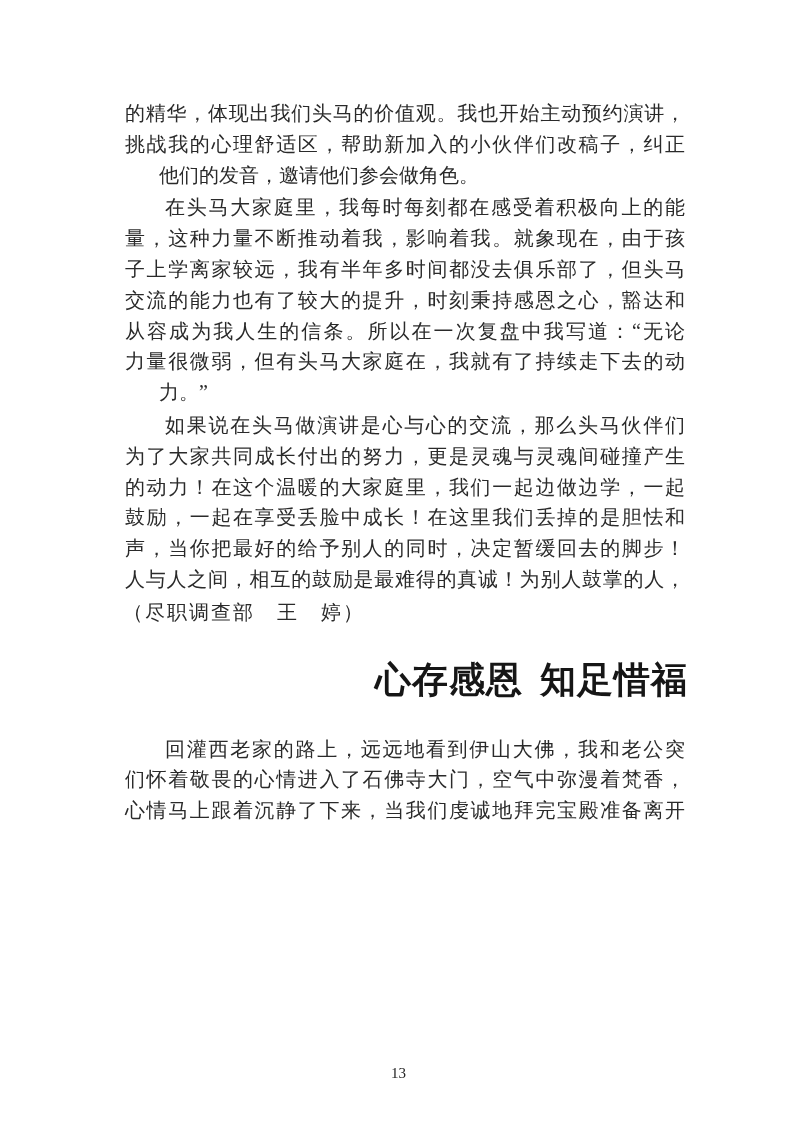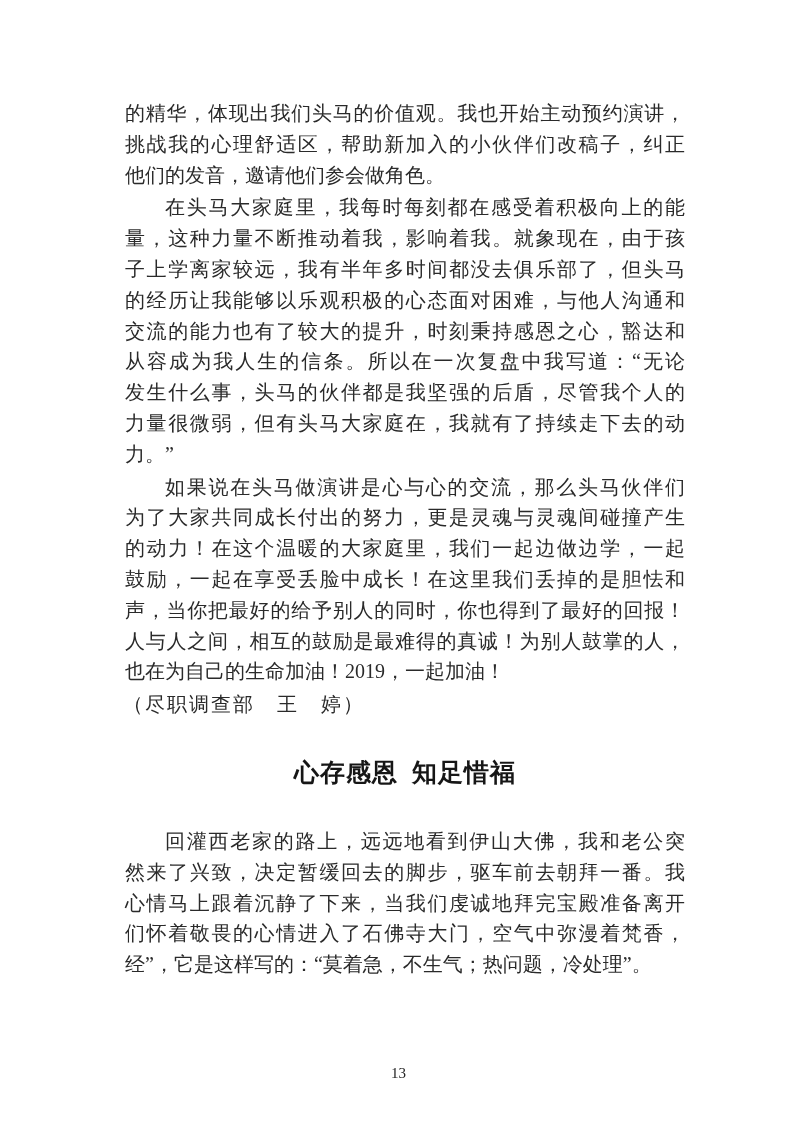--- a/index.html
+++ b/index.html
@@ -26,39 +26,40 @@
     height: 30.8px;
     overflow: hidden;
     text-align: justify;
     text-align-last: justify;
     text-justify: inter-character;
     white-space: nowrap;
     color: #2a2a2a;
   }
   .line.last {
     text-align-last: left;
+    margin-left: 34px;
   }
   .line.indent {
     text-indent: 2em;
   }
   .attribution {
     font-size: 20px;
     line-height: 30.8px;
     height: 30.8px;
     text-align: left;
     letter-spacing: 2px;
     color: #2a2a2a;
   }
   .article-title {
     margin-top: 33px;
     font-family: "Liberation Sans", sans-serif;
     font-weight: bold;
-    font-size: 25px;
+    font-size: 36px;
     line-height: 36px;
-    text-align: center;
+    text-align: right;
     letter-spacing: 1px;
     word-spacing: 6px;
     color: #161616;
   }
   .article-body-2 { margin-top: 31px; }
   .page-number {
     position: absolute;
     left: 0;
     right: 0;
     top: 1036px;
@@ -79,50 +80,45 @@
       <div>
           <div class="para">
             <div class="line">的精华，体现出我们头马的价值观。我也开始主动预约演讲，</div>
             <div class="line">挑战我的心理舒适区，帮助新加入的小伙伴们改稿子，纠正</div>
             <div class="line last">他们的发音，邀请他们参会做角色。</div>
           </div>
           <div class="para">
             <div class="line indent">在头马大家庭里，我每时每刻都在感受着积极向上的能</div>
             <div class="line">量，这种力量不断推动着我，影响着我。就象现在，由于孩</div>
             <div class="line">子上学离家较远，我有半年多时间都没去俱乐部了，但头马</div>
-            <div class="line">的经历让我能够以乐观积极的心态面对困难，与他人沟通和</div>
             <div class="line">交流的能力也有了较大的提升，时刻秉持感恩之心，豁达和</div>
             <div class="line">从容成为我人生的信条。所以在一次复盘中我写道：“无论</div>
-            <div class="line">发生什么事，头马的伙伴都是我坚强的后盾，尽管我个人的</div>
             <div class="line">力量很微弱，但有头马大家庭在，我就有了持续走下去的动</div>
             <div class="line last">力。”</div>
           </div>
           <div class="para">
             <div class="line indent">如果说在头马做演讲是心与心的交流，那么头马伙伴们</div>
             <div class="line">为了大家共同成长付出的努力，更是灵魂与灵魂间碰撞产生</div>
             <div class="line">的动力！在这个温暖的大家庭里，我们一起边做边学，一起</div>
             <div class="line">鼓励，一起在享受丢脸中成长！在这里我们丢掉的是胆怯和</div>
-            <div class="line">声，当你把最好的给予别人的同时，你也得到了最好的回报！</div>
+            <div class="line">声，当你把最好的给予别人的同时，决定暂缓回去的脚步！</div>
             <div class="line">人与人之间，相互的鼓励是最难得的真诚！为别人鼓掌的人，</div>
-            <div class="line last">也在为自己的生命加油！2019，一起加油！</div>
           </div>
         </div>
       <div class="attribution">（尽职调查部　王　婷）</div>
     </section>
 
     <h1 class="article-title">心存感恩 知足惜福</h1>
 
     <section class="article-body-2">
       <div>
           <div class="para">
             <div class="line indent">回灌西老家的路上，远远地看到伊山大佛，我和老公突</div>
-            <div class="line">然来了兴致，决定暂缓回去的脚步，驱车前去朝拜一番。我</div>
+            <div class="line">们怀着敬畏的心情进入了石佛寺大门，空气中弥漫着梵香，</div>
             <div class="line">心情马上跟着沉静了下来，当我们虔诚地拜完宝殿准备离开</div>
-            <div class="line">们怀着敬畏的心情进入了石佛寺大门，空气中弥漫着梵香，</div>
-            <div class="line last">经”，它是这样写的：“莫着急，不生气；热问题，冷处理”。</div>
           </div>
         </div>
     </section>
 
   </div>
 
   <div class="page-number">13</div>
 </div>
 
 </body></html>

